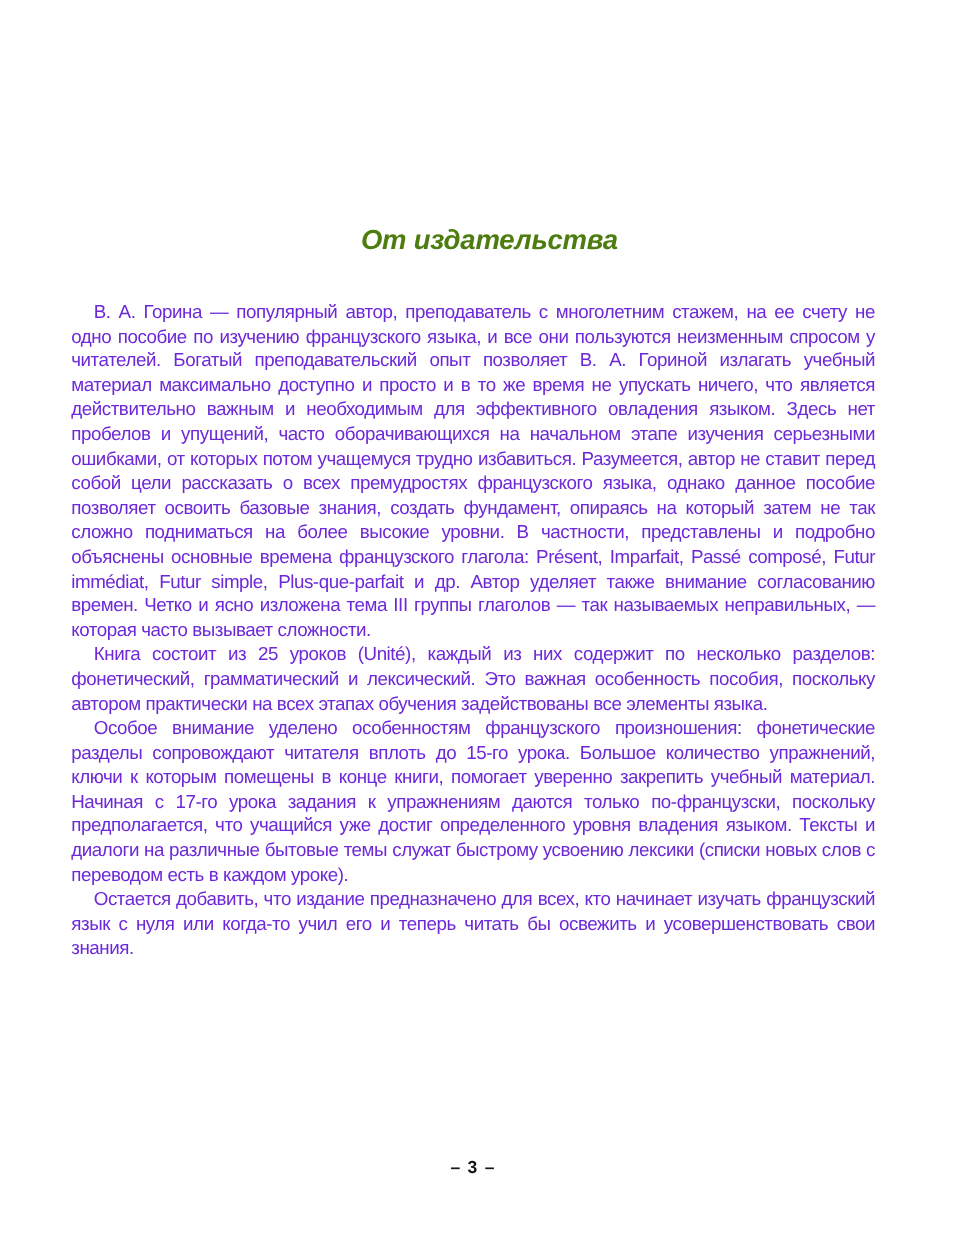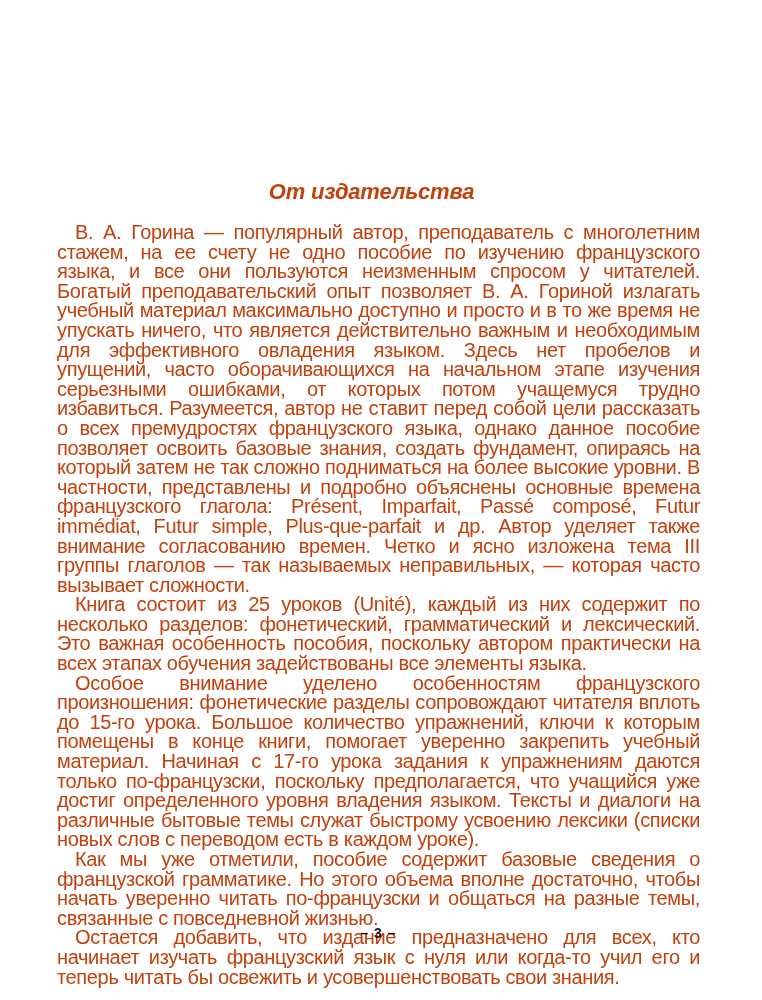--- a/index.html
+++ b/index.html
@@ -12,40 +12,40 @@
     width: 762px;
     height: 1000px;
     background: #ffffff;
     font-family: "Liberation Sans", sans-serif;
     color: #1b1b1b;
     overflow: hidden;
   }
   .title {
     position: absolute;
     top: 179px;
-    left: 50px;
+    left: 70px;
     width: 643px;
     margin: 0;
     text-align: center;
     font-size: 22px;
     font-weight: bold;
     font-style: italic;
     letter-spacing: -0.2px;
-    color: #c2410c;
+    color: #4d7c0f;
   }
   .body-text {
     position: absolute;
-    top: 223px;
+    top: 240px;
     left: 57px;
     width: 643px;
-    font-size: 20px;
+    font-size: 15px;
     line-height: 19.6px;
     letter-spacing: -0.35px;
     text-align: justify;
-    color: #c2410c;
+    color: #6d28d9;
   }
   .body-text p {
     margin: 0;
     padding: 0;
     text-indent: 18px;
     hyphens: auto;
     -webkit-hyphens: auto;
   }
   .folio {
     position: absolute;
@@ -62,18 +62,17 @@
 </head>
 <body>
 
 <div class="page">
   <h1 class="title">От издательства</h1>
 
   <div class="body-text">
       <p lang="ru">В. А. Горина — популярный автор, преподаватель с многолетним стажем, на ее счету не одно пособие по изучению французского языка, и все они пользуются неизменным спросом у читателей. Богатый преподавательский опыт позволяет В. А. Гориной излагать учебный материал максимально доступно и просто и в то же время не упускать ничего, что является действительно важным и необходимым для эффективного овладения языком. Здесь нет пробелов и упущений, часто оборачивающихся на начальном этапе изучения серьезными ошибками, от которых потом учащемуся трудно избавиться. Разумеется, автор не ставит перед собой цели рассказать о всех премудростях французского языка, однако данное пособие позволяет освоить базовые знания, создать фундамент, опираясь на который затем не так сложно подниматься на более высокие уровни. В частности, представлены и подробно объяснены основные времена французского глагола: Présent, Imparfait, Passé composé, Futur immédiat, Futur simple, Plus-que-parfait и др. Автор уделяет также внимание согласованию времен. Четко и ясно изложена тема III группы глаголов — так называемых неправильных, — которая часто вызывает сложности.</p>
       <p lang="ru">Книга состоит из 25 уроков (Unité), каждый из них содержит по несколько разделов: фонетический, грамматический и лексический. Это важная особенность пособия, поскольку автором практически на всех этапах обучения задействованы все элементы языка.</p>
       <p lang="ru">Особое внимание уделено особенностям французского произношения: фонетические разделы сопровождают читателя вплоть до 15-го урока. Большое количество упражнений, ключи к которым помещены в конце книги, помогает уверенно закрепить учебный материал. Начиная с 17-го урока задания к упражнениям даются только по-французски, поскольку предполагается, что учащийся уже достиг определенного уровня владения языком. Тексты и диалоги на различные бытовые темы служат быстрому усвоению лексики (списки новых слов с переводом есть в каждом уроке).</p>
-      <p lang="ru">Как мы уже отметили, пособие содержит базовые сведения о французской грамматике. Но этого объема вполне достаточно, чтобы начать уверенно читать по-французски и общаться на разные темы, связанные с повседневной жизнью.</p>
       <p lang="ru">Остается добавить, что издание предназначено для всех, кто начинает изучать французский язык с нуля или когда-то учил его и теперь читать бы освежить и усовершенствовать свои знания.</p>
     </div>
 
   <div class="folio">– 3 –</div>
 </div>
 
 </body></html>

